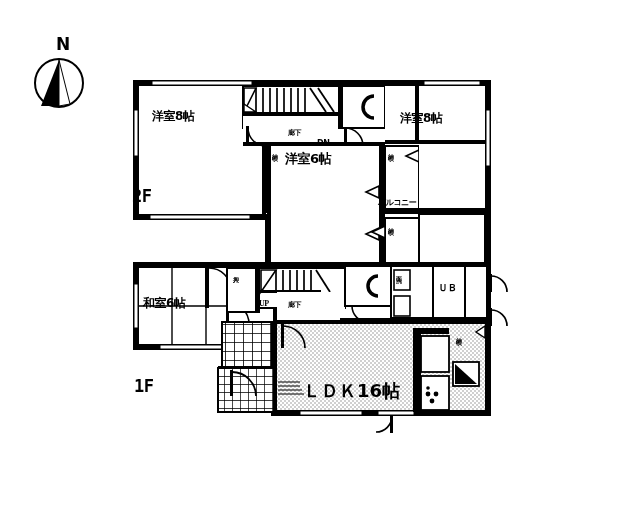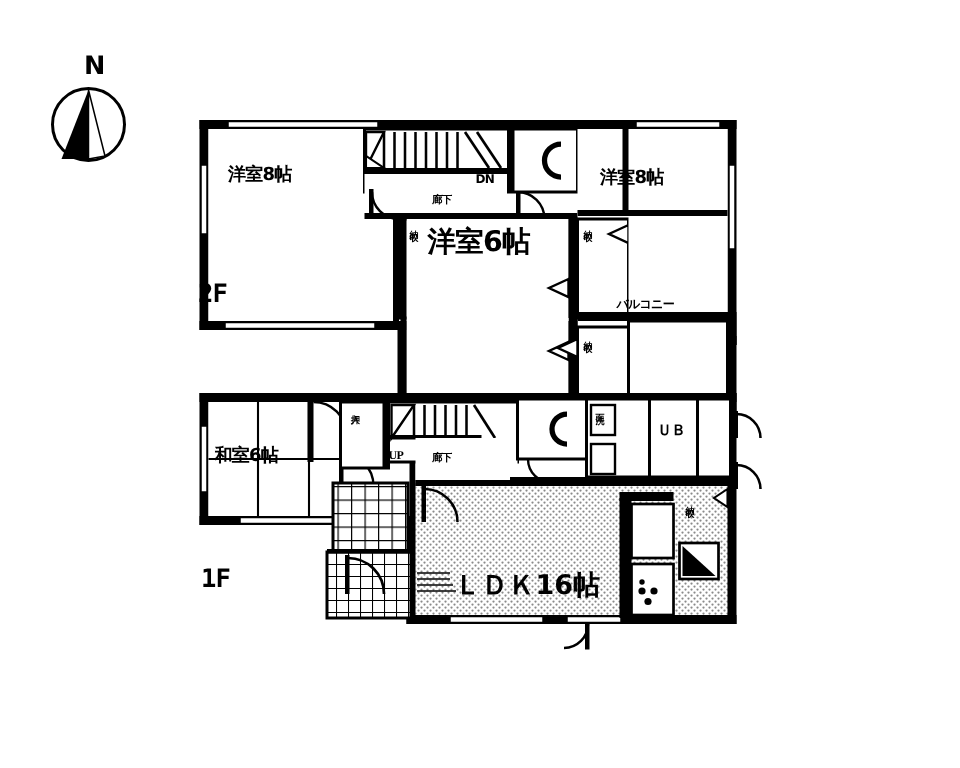--- a/index.html
+++ b/index.html
@@ -35,21 +35,21 @@
     writing-mode: vertical-rl;
     text-orientation: upright;
     letter-spacing: -1px;
   }
   .floor-tag {
     font-size: 17px;
     font-weight: 700;
     font-family: "DejaVu Sans Mono", "Liberation Mono", monospace;
   }
   .room-big   { font-size: 12px; }
-  .room-mid   { font-size: 19px; }
+  .room-mid   { font-size: 13px; }
   .room-ldk   { font-size: 18px; letter-spacing: 0px; }
   .tiny       { font-size: 7px; font-weight: 700; }
   .tiny2      { font-size: 8px; font-weight: 700; }
   .micro      { font-size: 6px; font-weight: 700; }
   .ub-lbl     { font-size: 10px; font-family: "DejaVu Sans Mono", "Liberation Mono", monospace; font-weight: 700;}
   .compass-n  { font-size: 17px; font-weight: 700; font-family: "DejaVu Sans", sans-serif;}
 </style>
 </head>
 <body>
 
@@ -343,27 +343,27 @@
 <div class="lbl compass-n" style="left:56px; top:36px;">N</div>
 
 <div class="lbl floor-tag" style="left:132px; top:188px;">2F</div>
 
 <div class="lbl room-big" style="left:152px; top:110px;">洋室8帖</div>
 
 <div class="lbl room-mid" style="left:285px; top:152px;"><span>洋室6帖</span></div>
 
 <div class="lbl room-big" style="left:400px; top:112px;">洋室8帖</div>
 
-<div class="lbl tiny2" style="left:411px; top:199px;text-align:right;">バルコニー</div>
+<div class="lbl tiny2" style="left:378px; top:199px;text-align:right;">バルコニー</div>
 
 <div class="lbl vert micro" style="left:272px; top:150px;">収納</div>
 <div class="lbl vert micro" style="left:388px; top:150px;">収納</div>
 <div class="lbl vert micro" style="left:388px; top:224px;">収納</div>
 
-<div class="lbl tiny2" style="left:317px; top:116px;">DN</div>
+<div class="lbl tiny2" style="left:317px; top:140px;">DN</div>
 <div class="lbl tiny" style="left:288px; top:130px;">廊下</div>
 
 <div class="lbl floor-tag" style="left:134px; top:378px;">1F</div>
 
 <div class="lbl room-big" style="left:143px; top:297px;text-align:center;">和室6帖</div>
 
 <div class="lbl room-ldk" style="left:303px; top:355px;margin-top:27px;">ＬＤＫ16帖</div>
 
 <div class="lbl vert micro" style="left:233px; top:272px;">押入</div>
 <div class="lbl vert micro" style="left:456px; top:334px;">収納</div>

